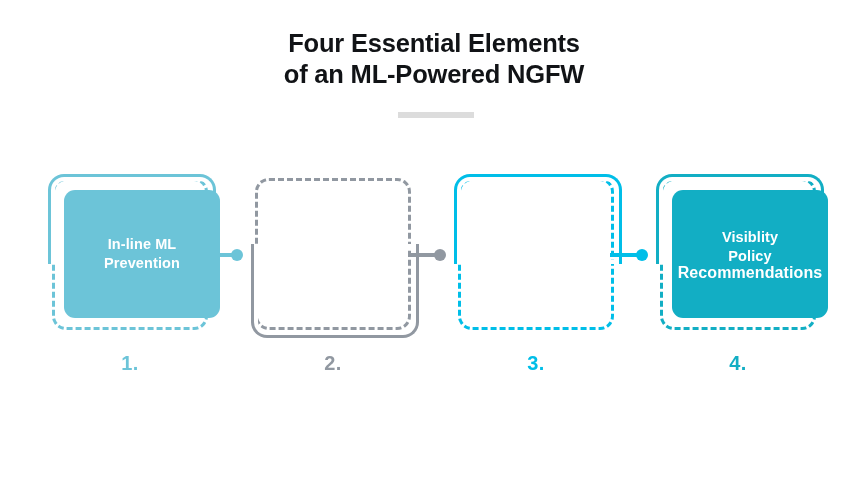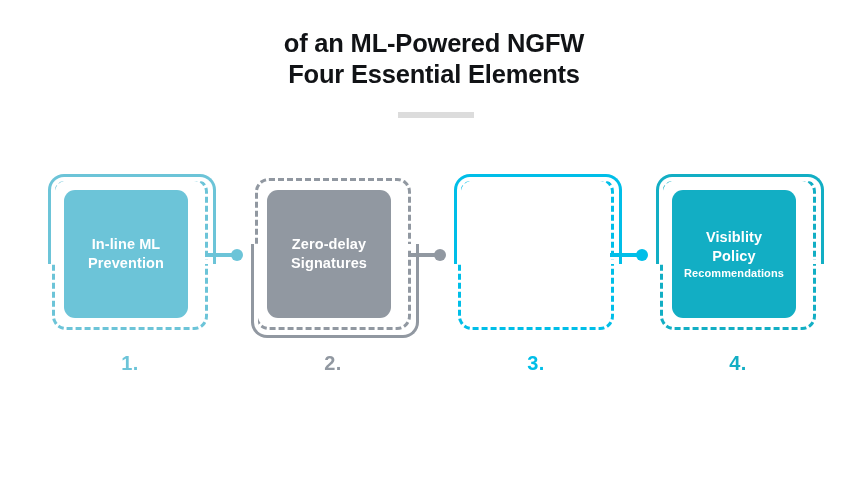--- a/index.html
+++ b/index.html
@@ -97,41 +97,41 @@
     border-right: 3px solid currentColor;
     border-bottom-left-radius: 16px;
     border-bottom-right-radius: 16px;
     box-shadow: 0 0 0 4px #ffffff inset;
   }
 
   .card-fill {
     position: absolute;
     left: 12px;
     top: 12px;
-    width: 124px;
+    width: 156px;
     height: 128px;
     border-radius: 11px;
     background: currentColor;
     display: flex;
     flex-direction: column;
     align-items: center;
     justify-content: center;
     text-align: center;
   }
   .card-label {
     color: #ffffff;
     font-size: 14.5px;
     font-weight: bold;
     line-height: 19px;
     letter-spacing: 0.1px;
     white-space: pre-line;
   }
   .card-sublabel {
     color: #ffffff;
-    font-size: 11px;
+    font-size: 16px;
     font-weight: bold;
     line-height: 14px;
     letter-spacing: 0.1px;
   }
 
   
   .connector {
     position: absolute;
     top: 253px;
     height: 4px;
@@ -164,43 +164,39 @@
     font-weight: bold;
     letter-spacing: 0.5px;
   }
 </style>
 </head>
 <body>
 
 <div id="diagram">
 
   <div id="title-block">
+    <div class="title-line">Four Essential Elements</div>
     <div class="title-line">of an ML-Powered NGFW</div>
-    <div class="title-line">Four Essential Elements</div>
   </div>
 
   <div id="title-divider"></div>
 
   <div class="card" style="left:52px; color:#6CC4D8;">
     <div class="dashed-frame"></div>
     <div class="bracket top-right"></div>
     <div class="card-fill">
       <div class="card-label">In-line ML
 Prevention</div>
     </div>
   </div>
   <div class="card-number" style="left:52px; color:#6CC4D8;">1.</div>
 
   <div class="card" style="left:255px; color:#9198A1;">
     <div class="dashed-frame"></div>
     <div class="bracket bottom-left"></div>
-    <div class="card-fill">
-      <div class="card-label">Zero-delay
-Signatures</div>
-    </div>
   </div>
   <div class="card-number" style="left:255px; color:#9198A1;">2.</div>
 
   <div class="card" style="left:458px; color:#00BEE8;">
     <div class="dashed-frame"></div>
     <div class="bracket top-right"></div>
   </div>
   <div class="card-number" style="left:458px; color:#00BEE8;">3.</div>
 
   <div class="card" style="left:660px; color:#12AEC4;">

